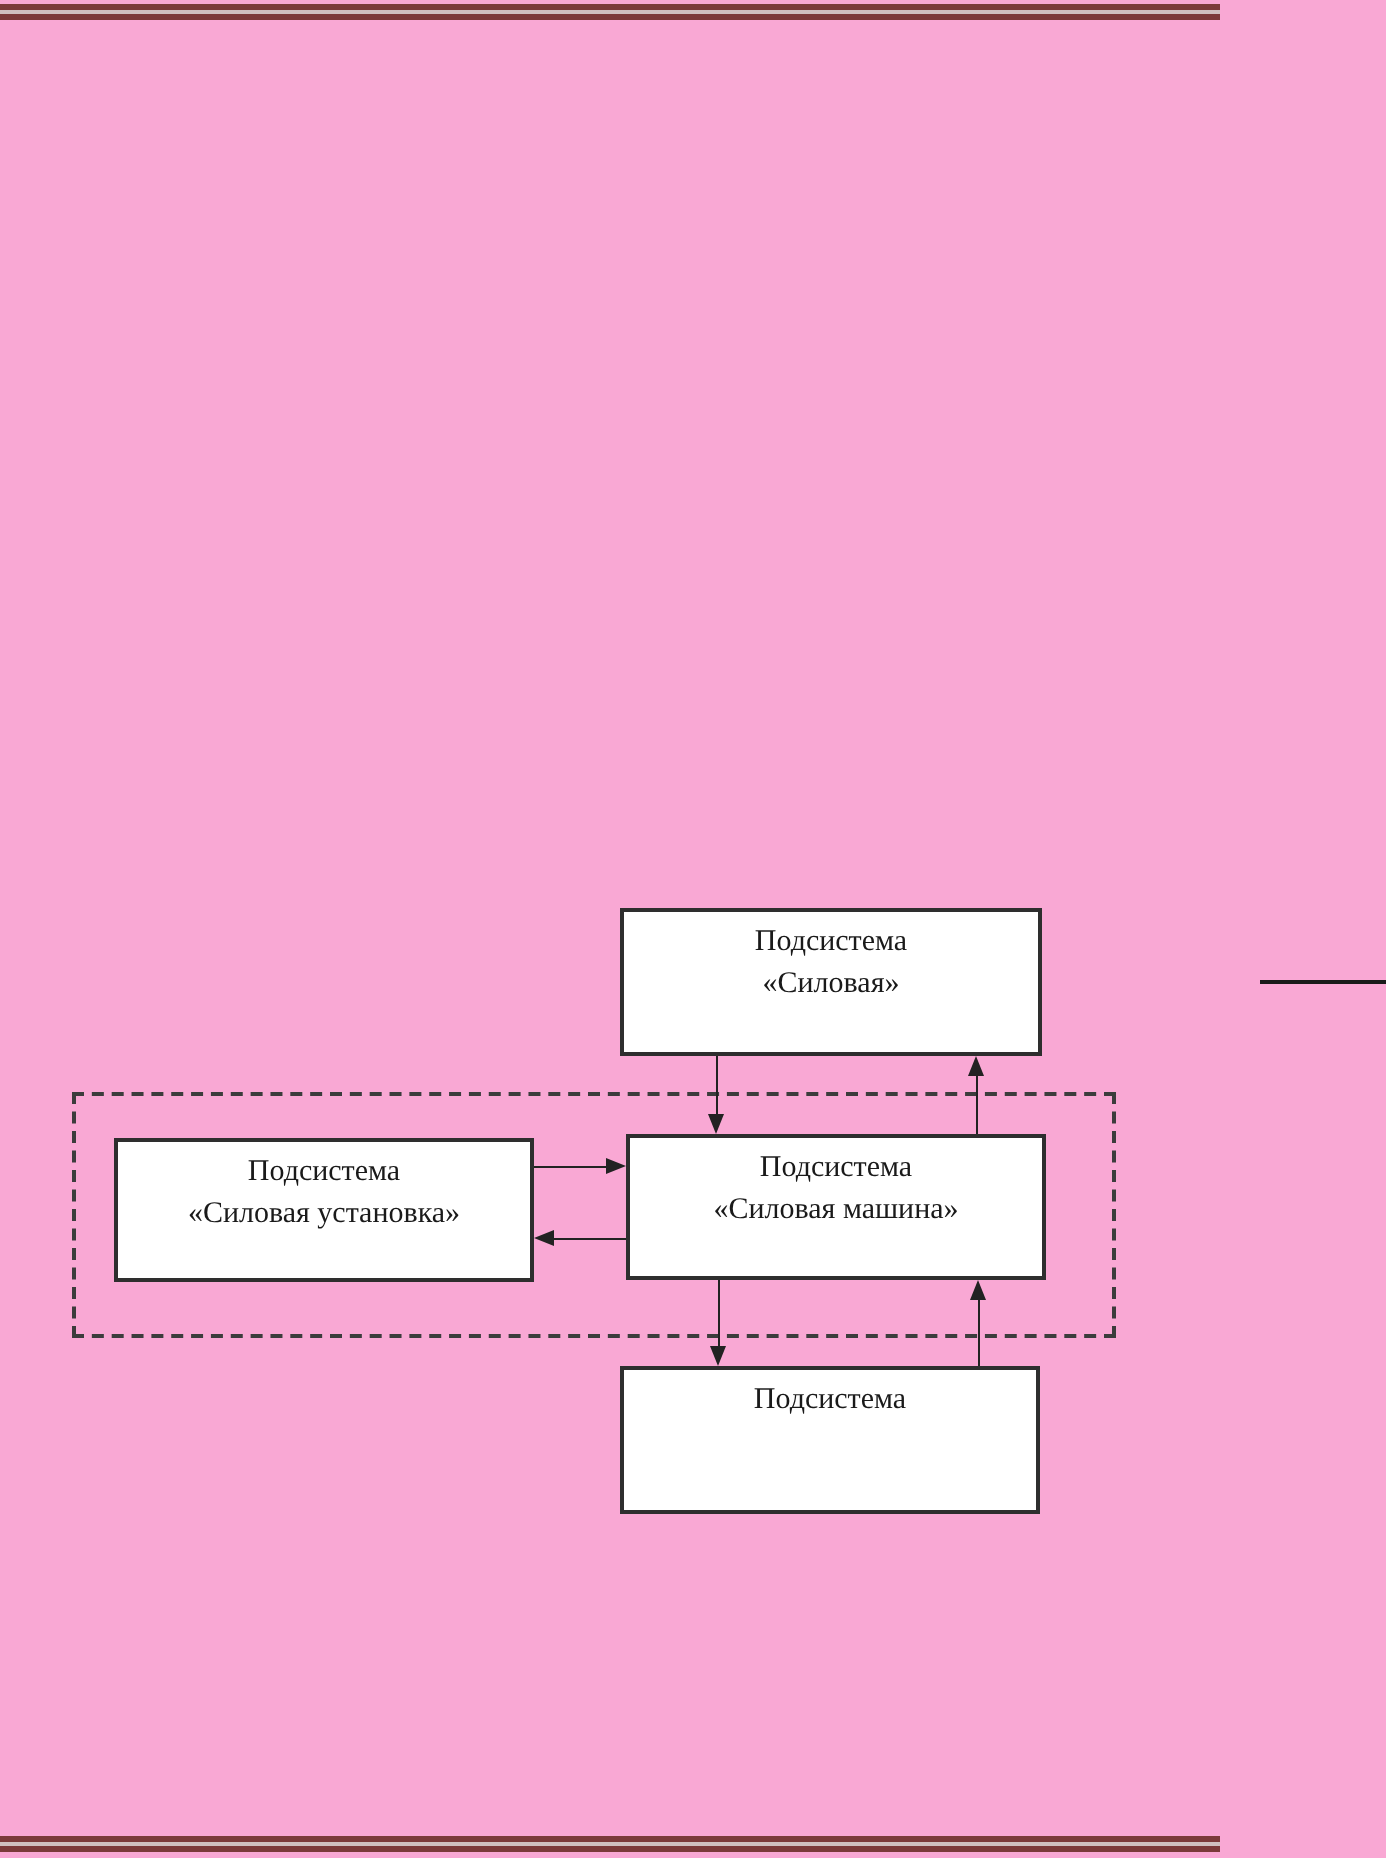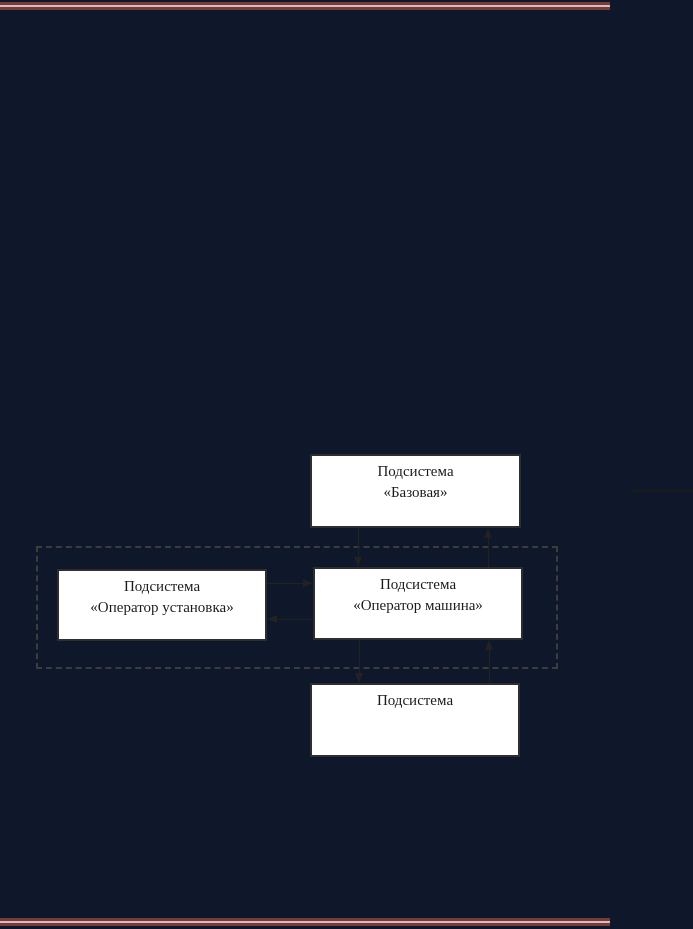--- a/index.html
+++ b/index.html
@@ -1,20 +1,20 @@
 <!DOCTYPE html>
 <html><head>
 <meta charset="utf-8">
 <style>
   html, body { margin: 0; padding: 0; background: #ffffff; }
   #page {
     position: relative;
     width: 693px;
     height: 929px;
-    background: #0f172a;
+    background: #f9a8d4;
     overflow: hidden;
     font-family: "Liberation Serif", "DejaVu Serif", serif;
   }
   
   .page-rule {
     position: absolute;
     left: 0;
     width: 610px;
     height: 2px;
     border-top: 3px solid #7b3a3a;
@@ -101,31 +101,31 @@
     <div class="arr down" id="ar-base-to-mic"></div>
     <div class="arr up" id="ar-mic-to-base"></div>
     <div class="vline" id="ln-mic-to-base"></div>
     <div class="hline" id="ln-pow-to-base"></div>
     <div class="arr right" id="ar-pow-to-base"></div>
     <div class="arr left" id="ar-base-to-pow"></div>
     <div class="hline" id="ln-base-to-pow"></div>
 
     <div class="dbox" id="box-operator">
       <div>Подсистема</div>
-      <div>«Базовая»</div>
+      <div>«Силовая»</div>
     </div>
 
     <div class="dbox" id="box-power-unit">
       <div>Подсистема</div>
-      <div>«Оператор установка»</div>
+      <div>«Силовая установка»</div>
     </div>
 
     <div class="dbox" id="box-base-machine">
       <div>Подсистема</div>
-      <div>«Оператор машина»</div>
+      <div>«Силовая машина»</div>
     </div>
 
     <div class="dbox" id="box-microrelief">
       <div>Подсистема</div>
     </div>
 
   </div>
 </div>
 
 </body></html>

